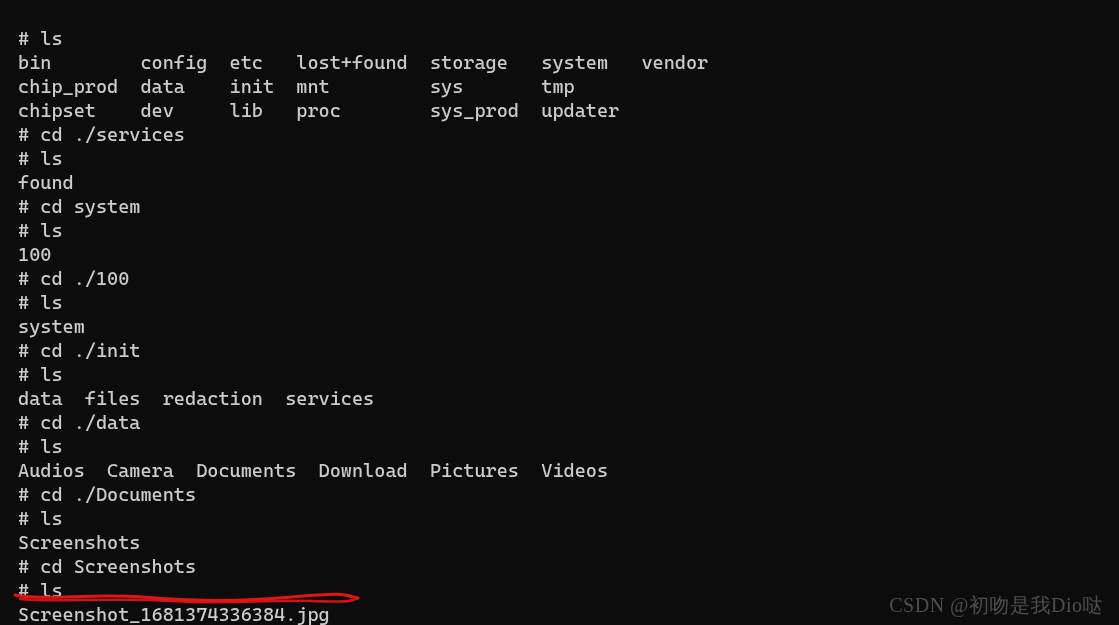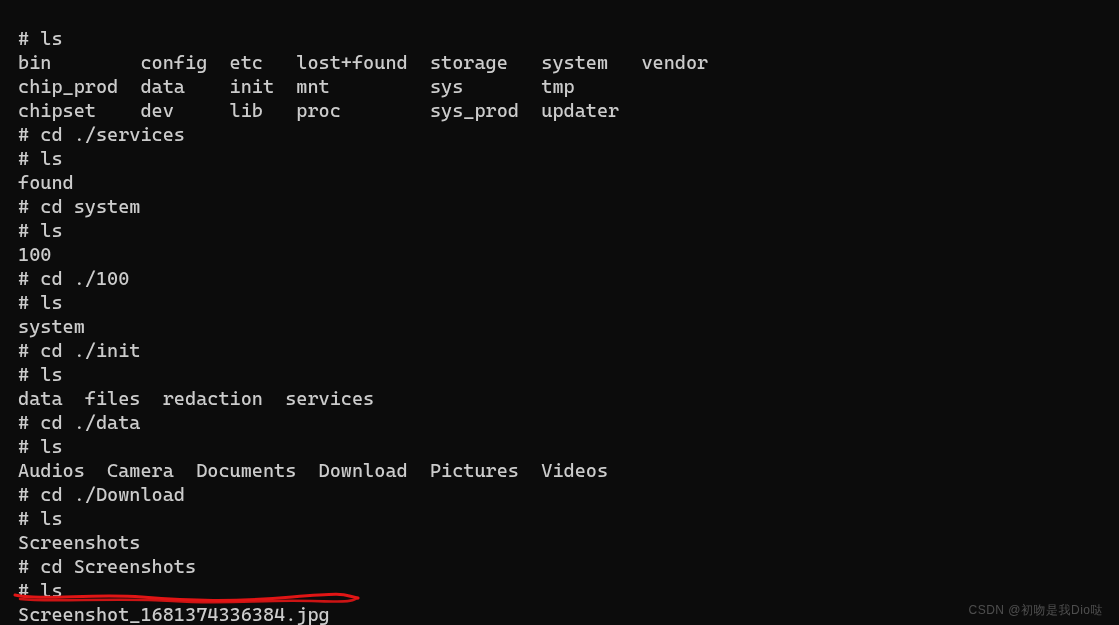--- a/index.html
+++ b/index.html
@@ -17,22 +17,22 @@
     color: #cccccc;
     white-space: pre;
     padding: 2px 0 0 18px;
     position: relative;
   }
   .watermark {
     position: absolute;
     right: 16px;
     bottom: 6px;
     color: rgba(200,200,200,0.35);
-    font-family: Liberation Sans, sans-serif;
-    font-size: 12px;
+    font-family: Liberation Serif, serif;
+    font-size: 20px;
     letter-spacing: 0.5px;
     pointer-events: none;
   }
   .underline-annot {
     position: absolute;
     left: 12px;
     bottom: 16px;
     width: 350px;
     height: 20px;
     pointer-events: none;
@@ -54,21 +54,21 @@
 <span>100</span>
 <span># cd ./100</span>
 <span># ls</span>
 <span>system</span>
 <span># cd ./init</span>
 <span># ls</span>
 <span>data  files  redaction  services</span>
 <span># cd ./data</span>
 <span># ls</span>
 <span>Audios  Camera  Documents  Download  Pictures  Videos</span>
-<span># cd ./Download</span>
+<span># cd ./Documents</span>
 <span># ls</span>
 <span>Screenshots</span>
 <span># cd Screenshots</span>
 <span># ls</span>
 <span>Screenshot_1681374336384.jpg</span>
 
 </div>
 
 <svg class="underline-annot" viewBox="0 0 350 20" preserveAspectRatio="none">
   <path d="M3 6 C 30 12, 80 4, 130 8 S 220 13, 280 8 S 330 6, 346 9" fill="none" stroke-width="3" stroke-linecap="round" stroke="#e11515"></path>

